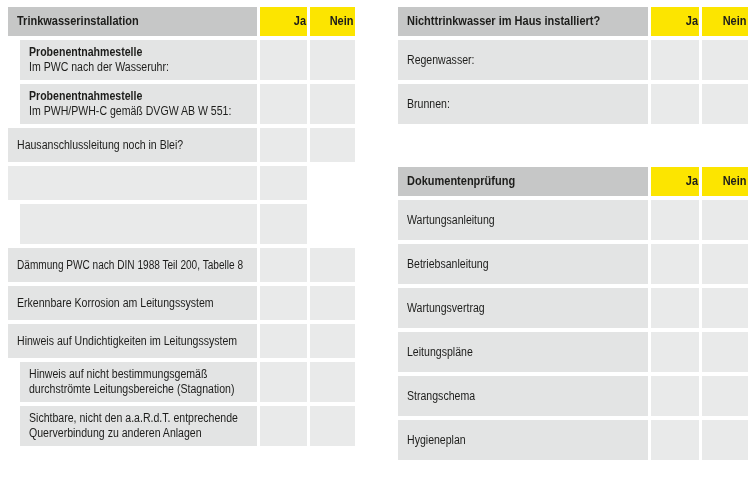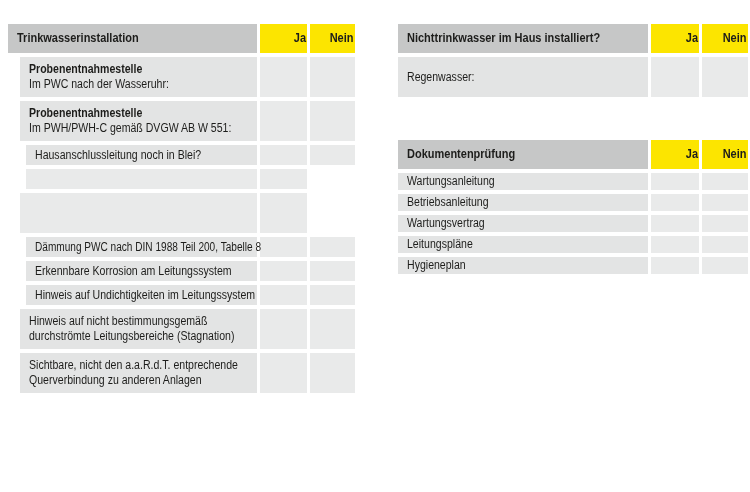--- a/index.html
+++ b/index.html
@@ -11,21 +11,21 @@
   }
   *{box-sizing:border-box;margin:0;padding:0;}
   html,body{width:750px;height:492px;}
   body{
     background:#ffffff;
     font-family:"Liberation Sans", sans-serif;
     color:var(--ink);
     position:relative;
     overflow:hidden;
   }
-  .col{position:absolute;top:24px;display:flex;flex-direction:column;gap:4px;}
+  .col{position:absolute;top:7px;display:flex;flex-direction:column;gap:4px;}
   .col-left{left:8px;width:347px;}
   .col-right{left:398px;width:350px;}
   .table{display:flex;flex-direction:column;gap:4px;}
   .table.second{margin-top:39px;}
   .row{display:grid;grid-template-columns:1fr 47px 45px;column-gap:3px;}
   .col-right .row{grid-template-columns:1fr 48px 46px;}
   .cell{display:flex;align-items:center;min-width:0;}
   .label{background:var(--label-gray);padding-left:9px;padding-right:2px;}
   .box{background:var(--box-gray);}
   .head .label{background:var(--head-gray);}
@@ -37,22 +37,22 @@
     transform-origin:0 50%;
     white-space:nowrap;
     font-size:12px;
     line-height:15px;
   }
   .txt.tight{transform:scaleX(0.84);}
   .txt.c{transform-origin:50% 50%;}
   .l1,.l2{display:block;}
   .boldfirst .l1{font-weight:700;}
   .h29{height:29px;}
-  .h33{height:17px;}
-  .h34{height:20px;margin-left:18px;}
+  .h33{height:40px;}
+  .h34{height:34px;}
   .h36{height:40px;}
   .h40{height:40px;padding-left:12px;}
 </style>
 </head>
 <body>
 
 <div class="col col-left">
   <div class="table">
 
     <div class="row head h29">
@@ -183,20 +183,29 @@
     <div class="row h36">
       <div class="cell label">
         <div class="txt">
           <span class="l1">Regenwasser:</span>
         </div>
       </div>
       <div class="cell box"></div>
       <div class="cell box"></div>
     </div>
 
+    <div class="row h36">
+      <div class="cell label">
+        <div class="txt">
+          <span class="l1">Brunnen:</span>
+        </div>
+      </div>
+      <div class="cell box"></div>
+      <div class="cell box"></div>
+    </div>
   </div>
 
   <div class="table second">
     <div class="row head h29">
       <div class="cell label">
         <span class="txt">Dokumentenprüfung</span>
       </div>
       <div class="cell yellow">
         <span class="txt c" style="font-weight:700;">Ja</span>
       </div>
@@ -238,20 +247,29 @@
     <div class="row h33">
       <div class="cell label">
         <div class="txt">
           <span class="l1">Leitungspläne</span>
         </div>
       </div>
       <div class="cell box"></div>
       <div class="cell box"></div>
     </div>
 
+    <div class="row h33">
+      <div class="cell label">
+        <div class="txt">
+          <span class="l1">Strangschema</span>
+        </div>
+      </div>
+      <div class="cell box"></div>
+      <div class="cell box"></div>
+    </div>
 
     <div class="row h33">
       <div class="cell label">
         <div class="txt">
           <span class="l1">Hygieneplan</span>
         </div>
       </div>
       <div class="cell box"></div>
       <div class="cell box"></div>
     </div>

